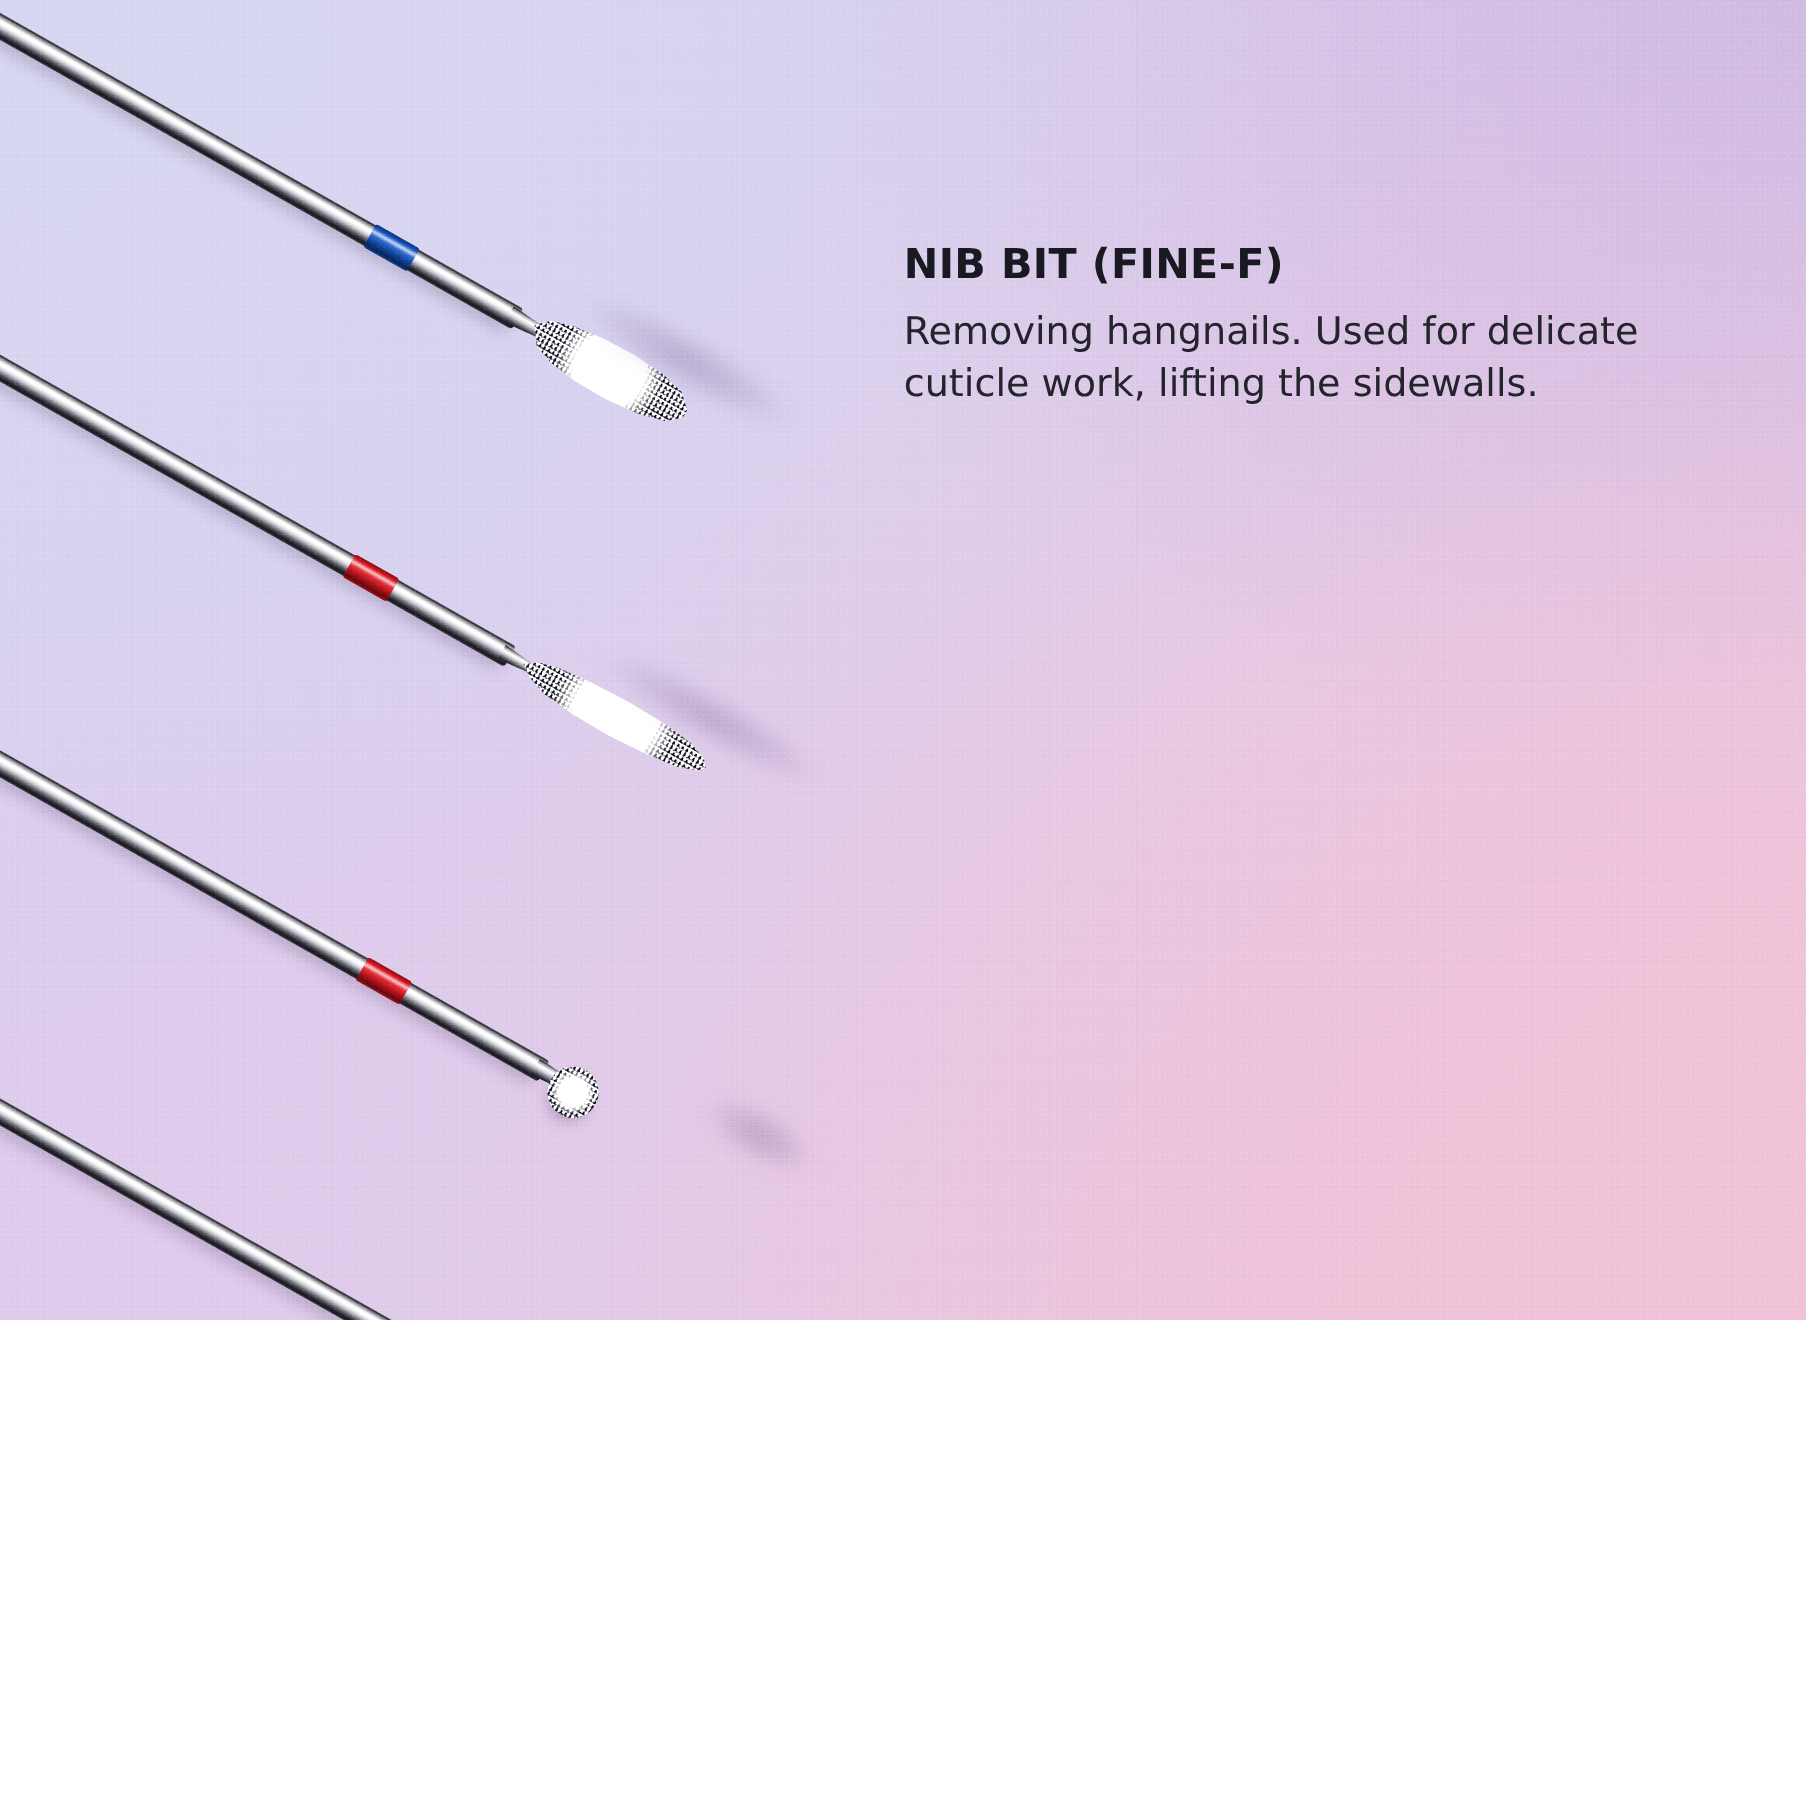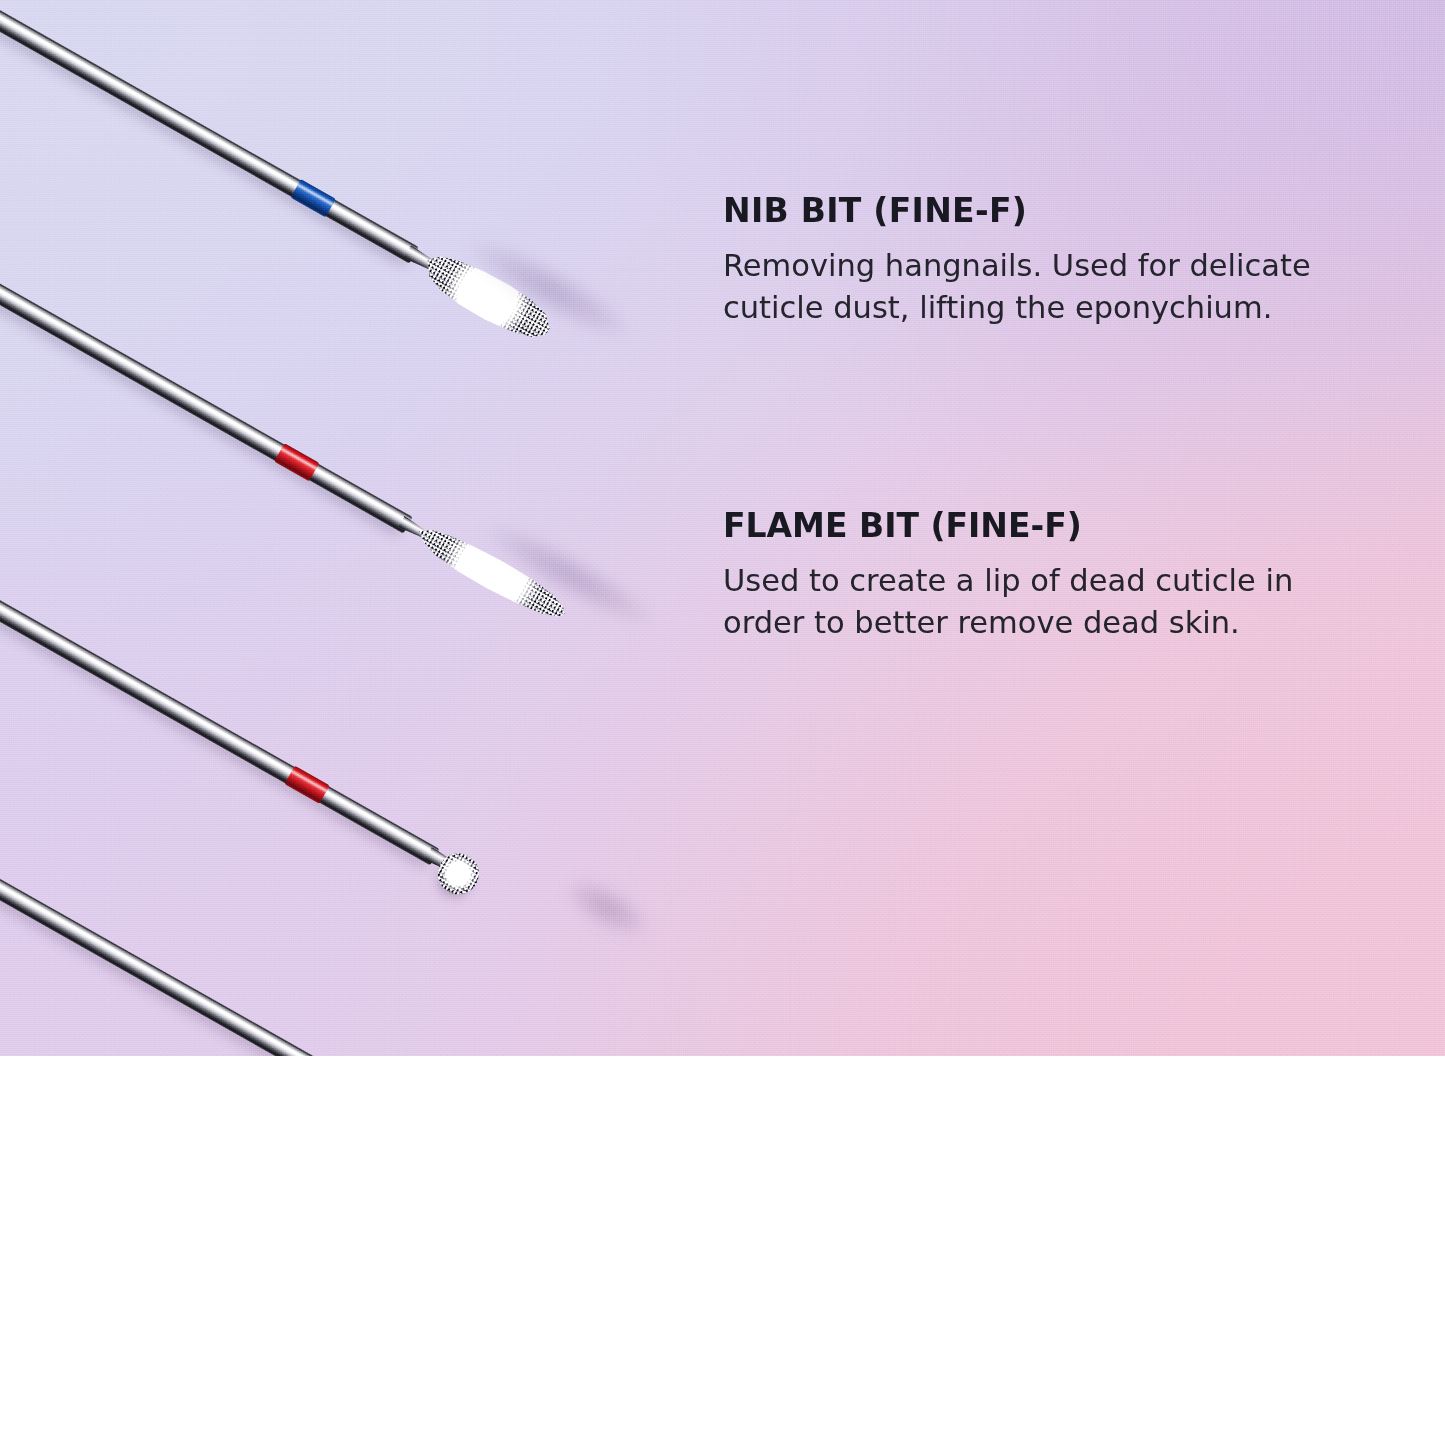--- a/index.html
+++ b/index.html
@@ -208,26 +208,22 @@
 
     <div class="bristles" style="left:627px;top:-22px;width:118px;height:90px;"></div>
   </div>
   <div class="soft-shadow" style="left:402px;top:1212px;width:250px;height:70px;transform:rotate(29.5deg);"></div>
 
   <div id="grain"></div>
   <div id="grain2"></div>
 
   <div class="txtcol" id="b0">
     <h2 class="bit-title">NIB BIT (FINE-F)</h2>
-    <p class="bit-desc">Removing hangnails. Used for delicate cuticle dust, lifting the eponychium.</p>
-  </div>
-
-  <div class="txtcol" id="b1">
-    <h2 class="bit-title">FLAME BIT (FINE-F)</h2>
-    <p class="bit-desc">Used to create a lip of dead cuticle in order to better remove dead skin.</p>
-  </div>
+    <p class="bit-desc">Removing hangnails. Used for delicate cuticle work, lifting the sidewalls.</p>
+  </div>
+
 
 
   <div class="txtcol" id="b3">
     <h2 class="bit-title">BRUSH BIT</h2>
   </div>
 
 </div>
 
 </body></html>

